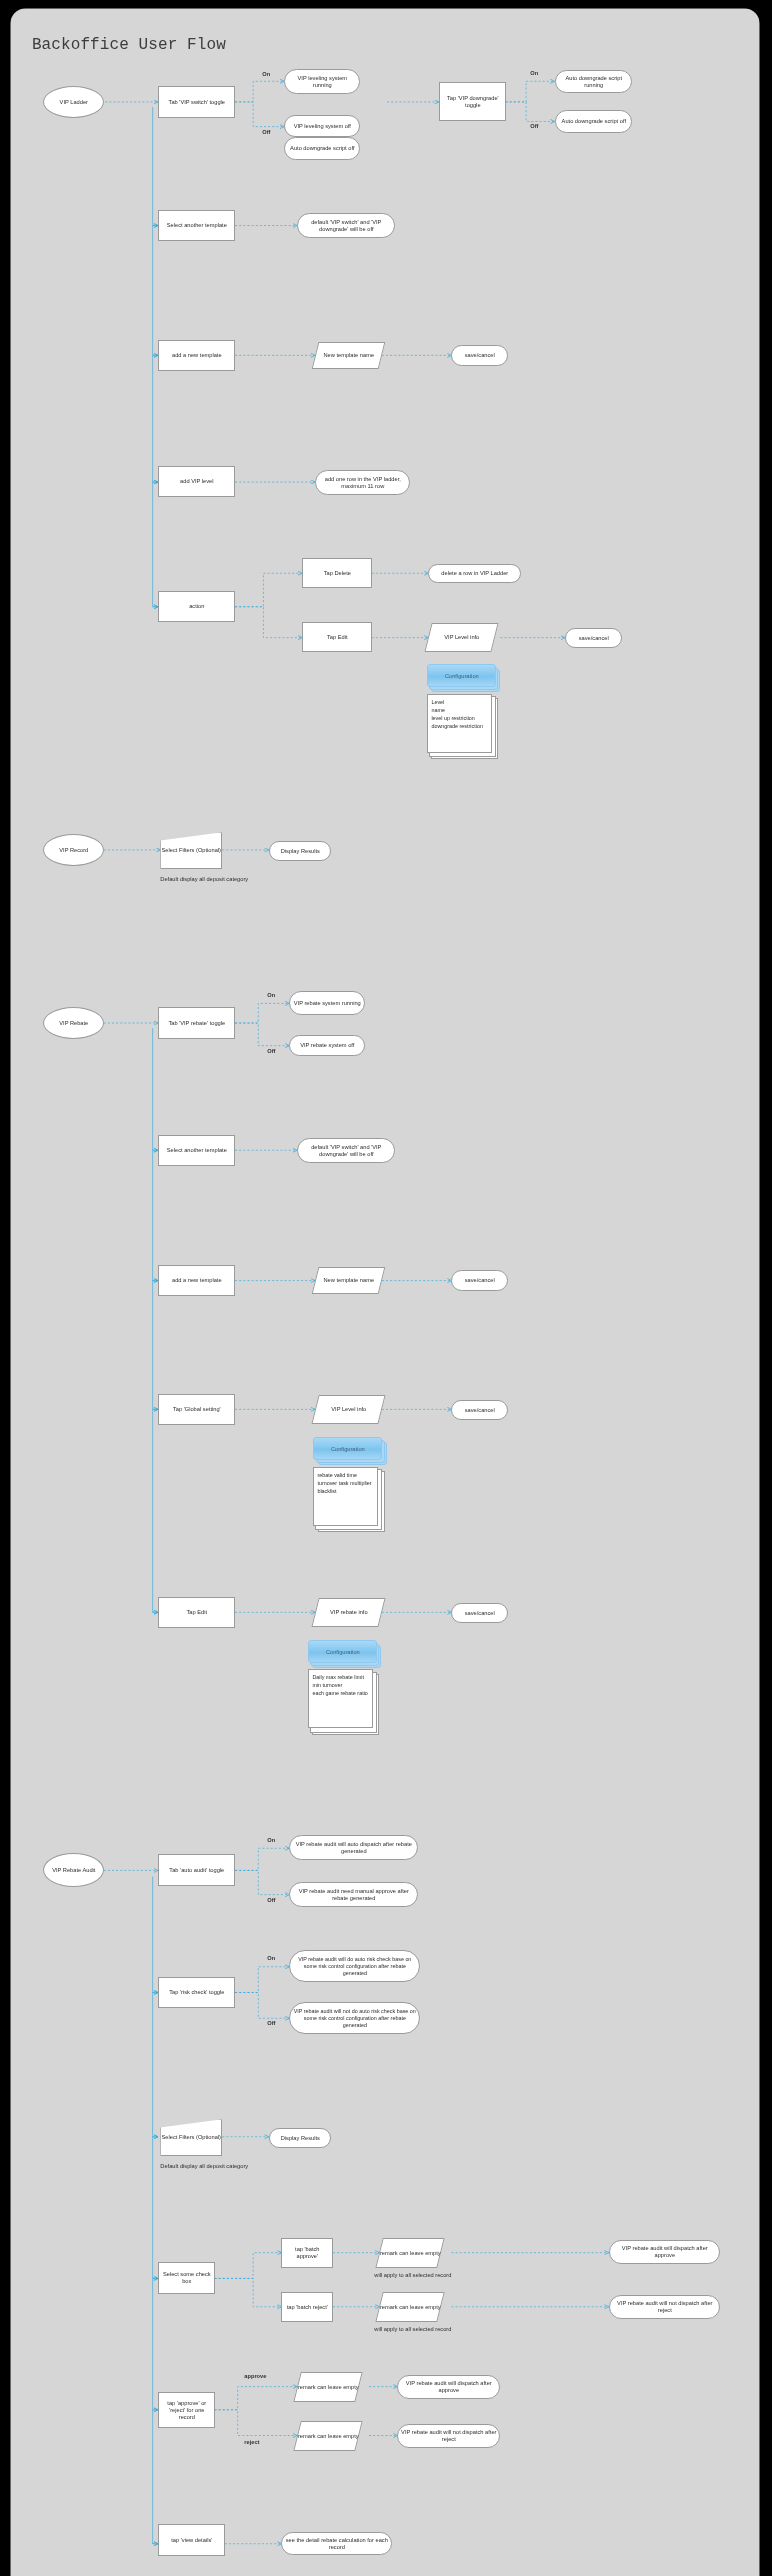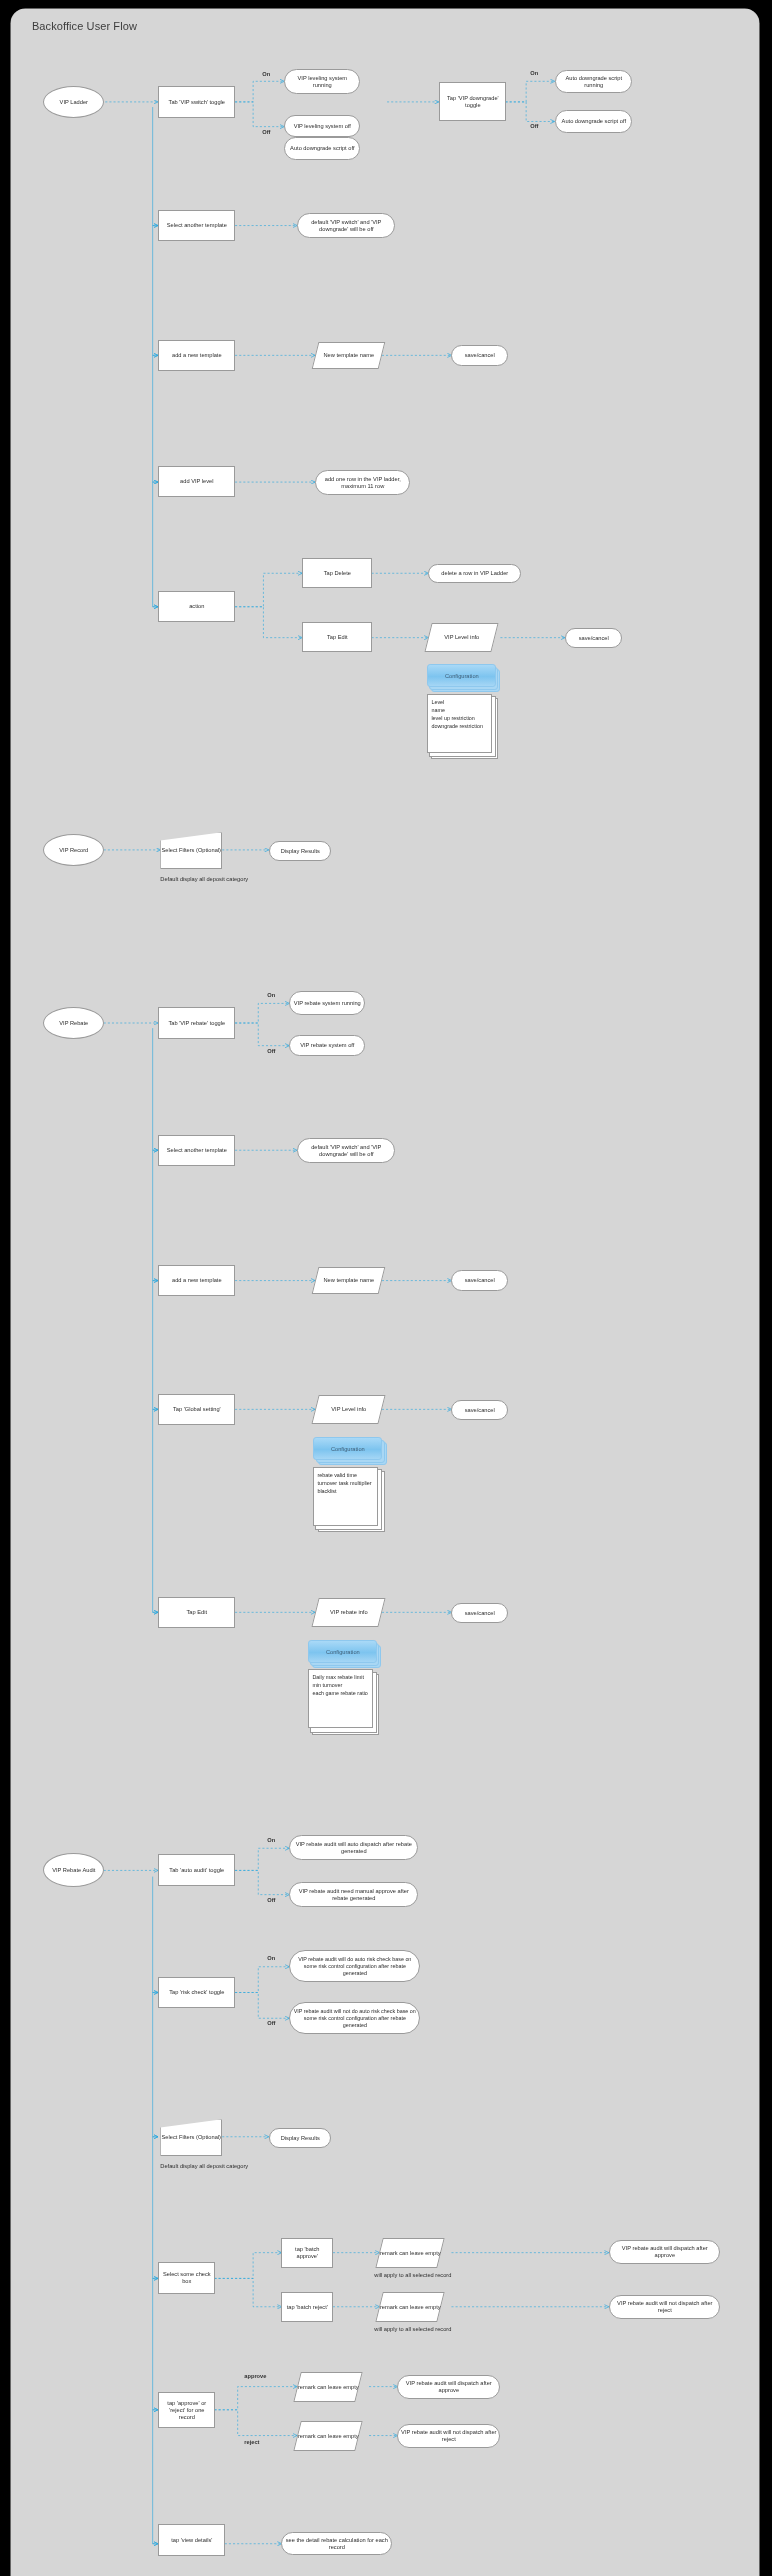--- a/index.html
+++ b/index.html
@@ -11,23 +11,24 @@
     overflow:hidden;
   }
   #board{
     position:absolute;left:11.3px;top:9.3px;
     width:748px;height:2844px;
     background:#d6d6d6;
     border-radius:14.4px;
     box-shadow:0 0 0 0.5px #c9c9c9;
   }
   #title{
-    position:absolute;left:20.6px;top:11px;
-    font-size:11px;color:#3d3d3d;letter-spacing:0.1px;
+    position:absolute;left:20.6px;top:27px;
+    font-size:16px;color:#3d3d3d;letter-spacing:0.1px;
     white-space:nowrap;
+    font-family:Liberation Mono, monospace;
   }
 
   
   .node{
     position:absolute;box-sizing:border-box;
     background:#fff;border:0.5px solid #9a9a9a;
     color:#2d2d2d;
     display:flex;align-items:center;justify-content:center;
     text-align:center;line-height:1.25;
     font-size:5.7px;

